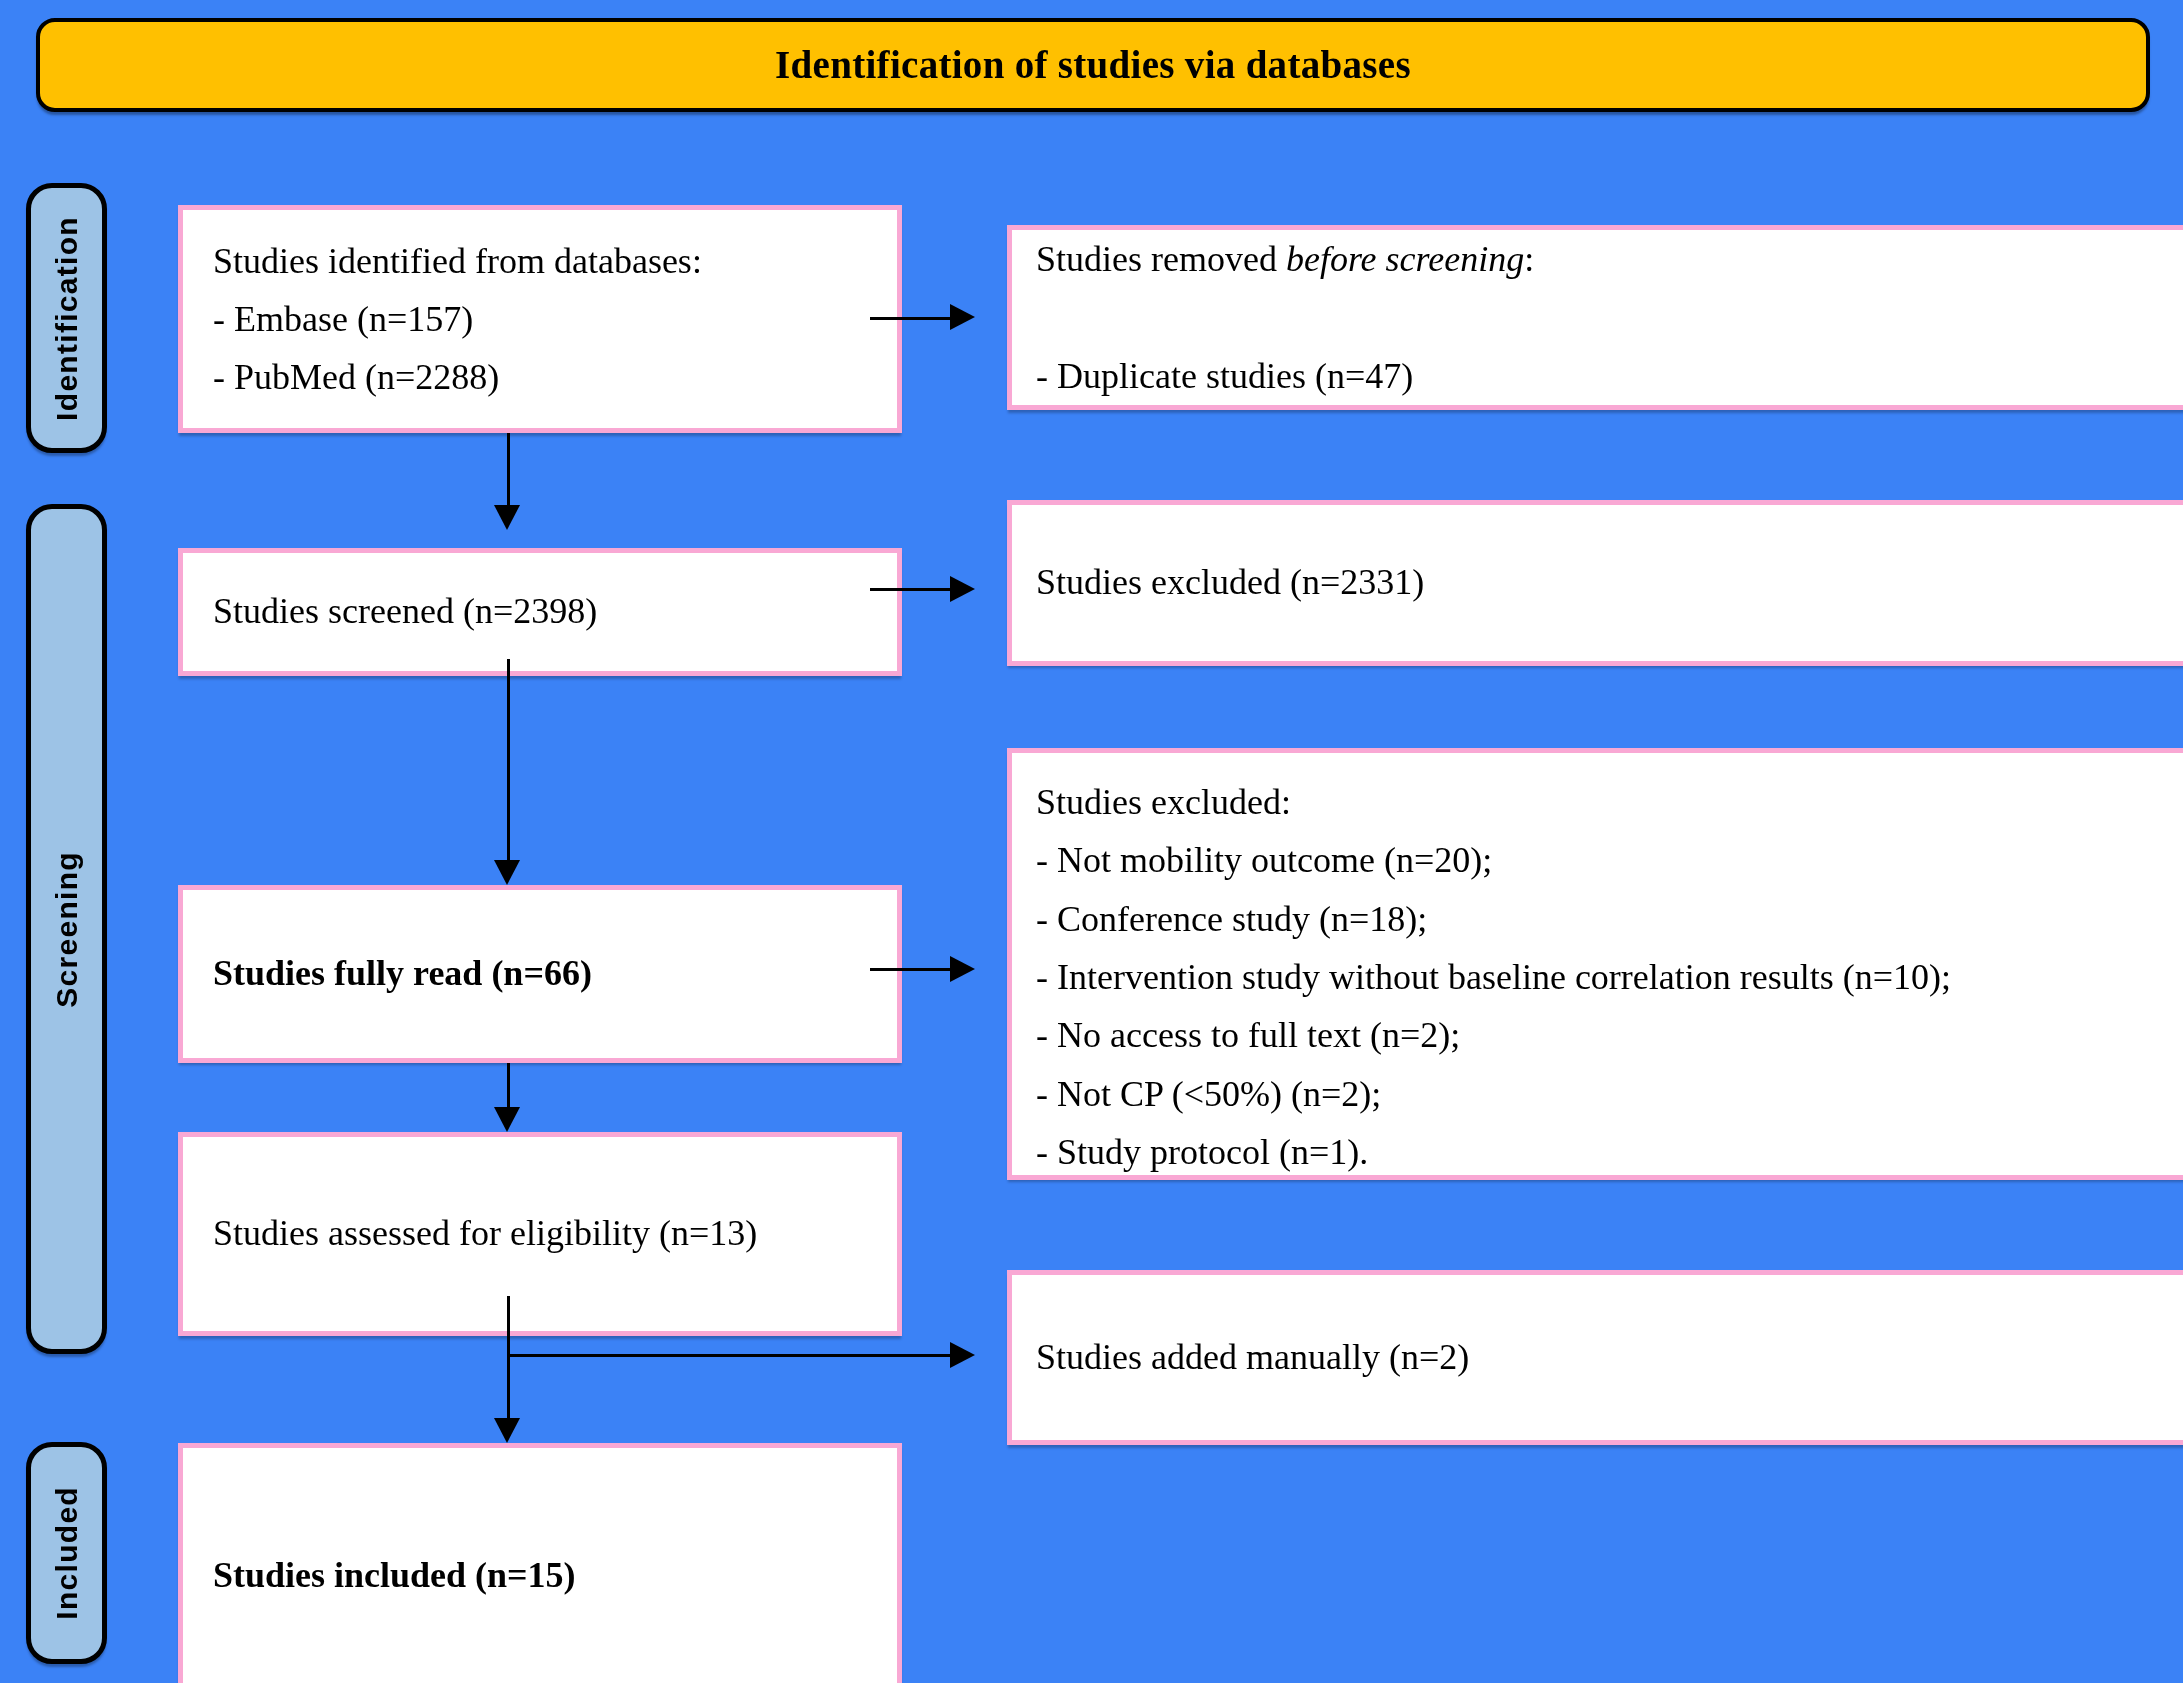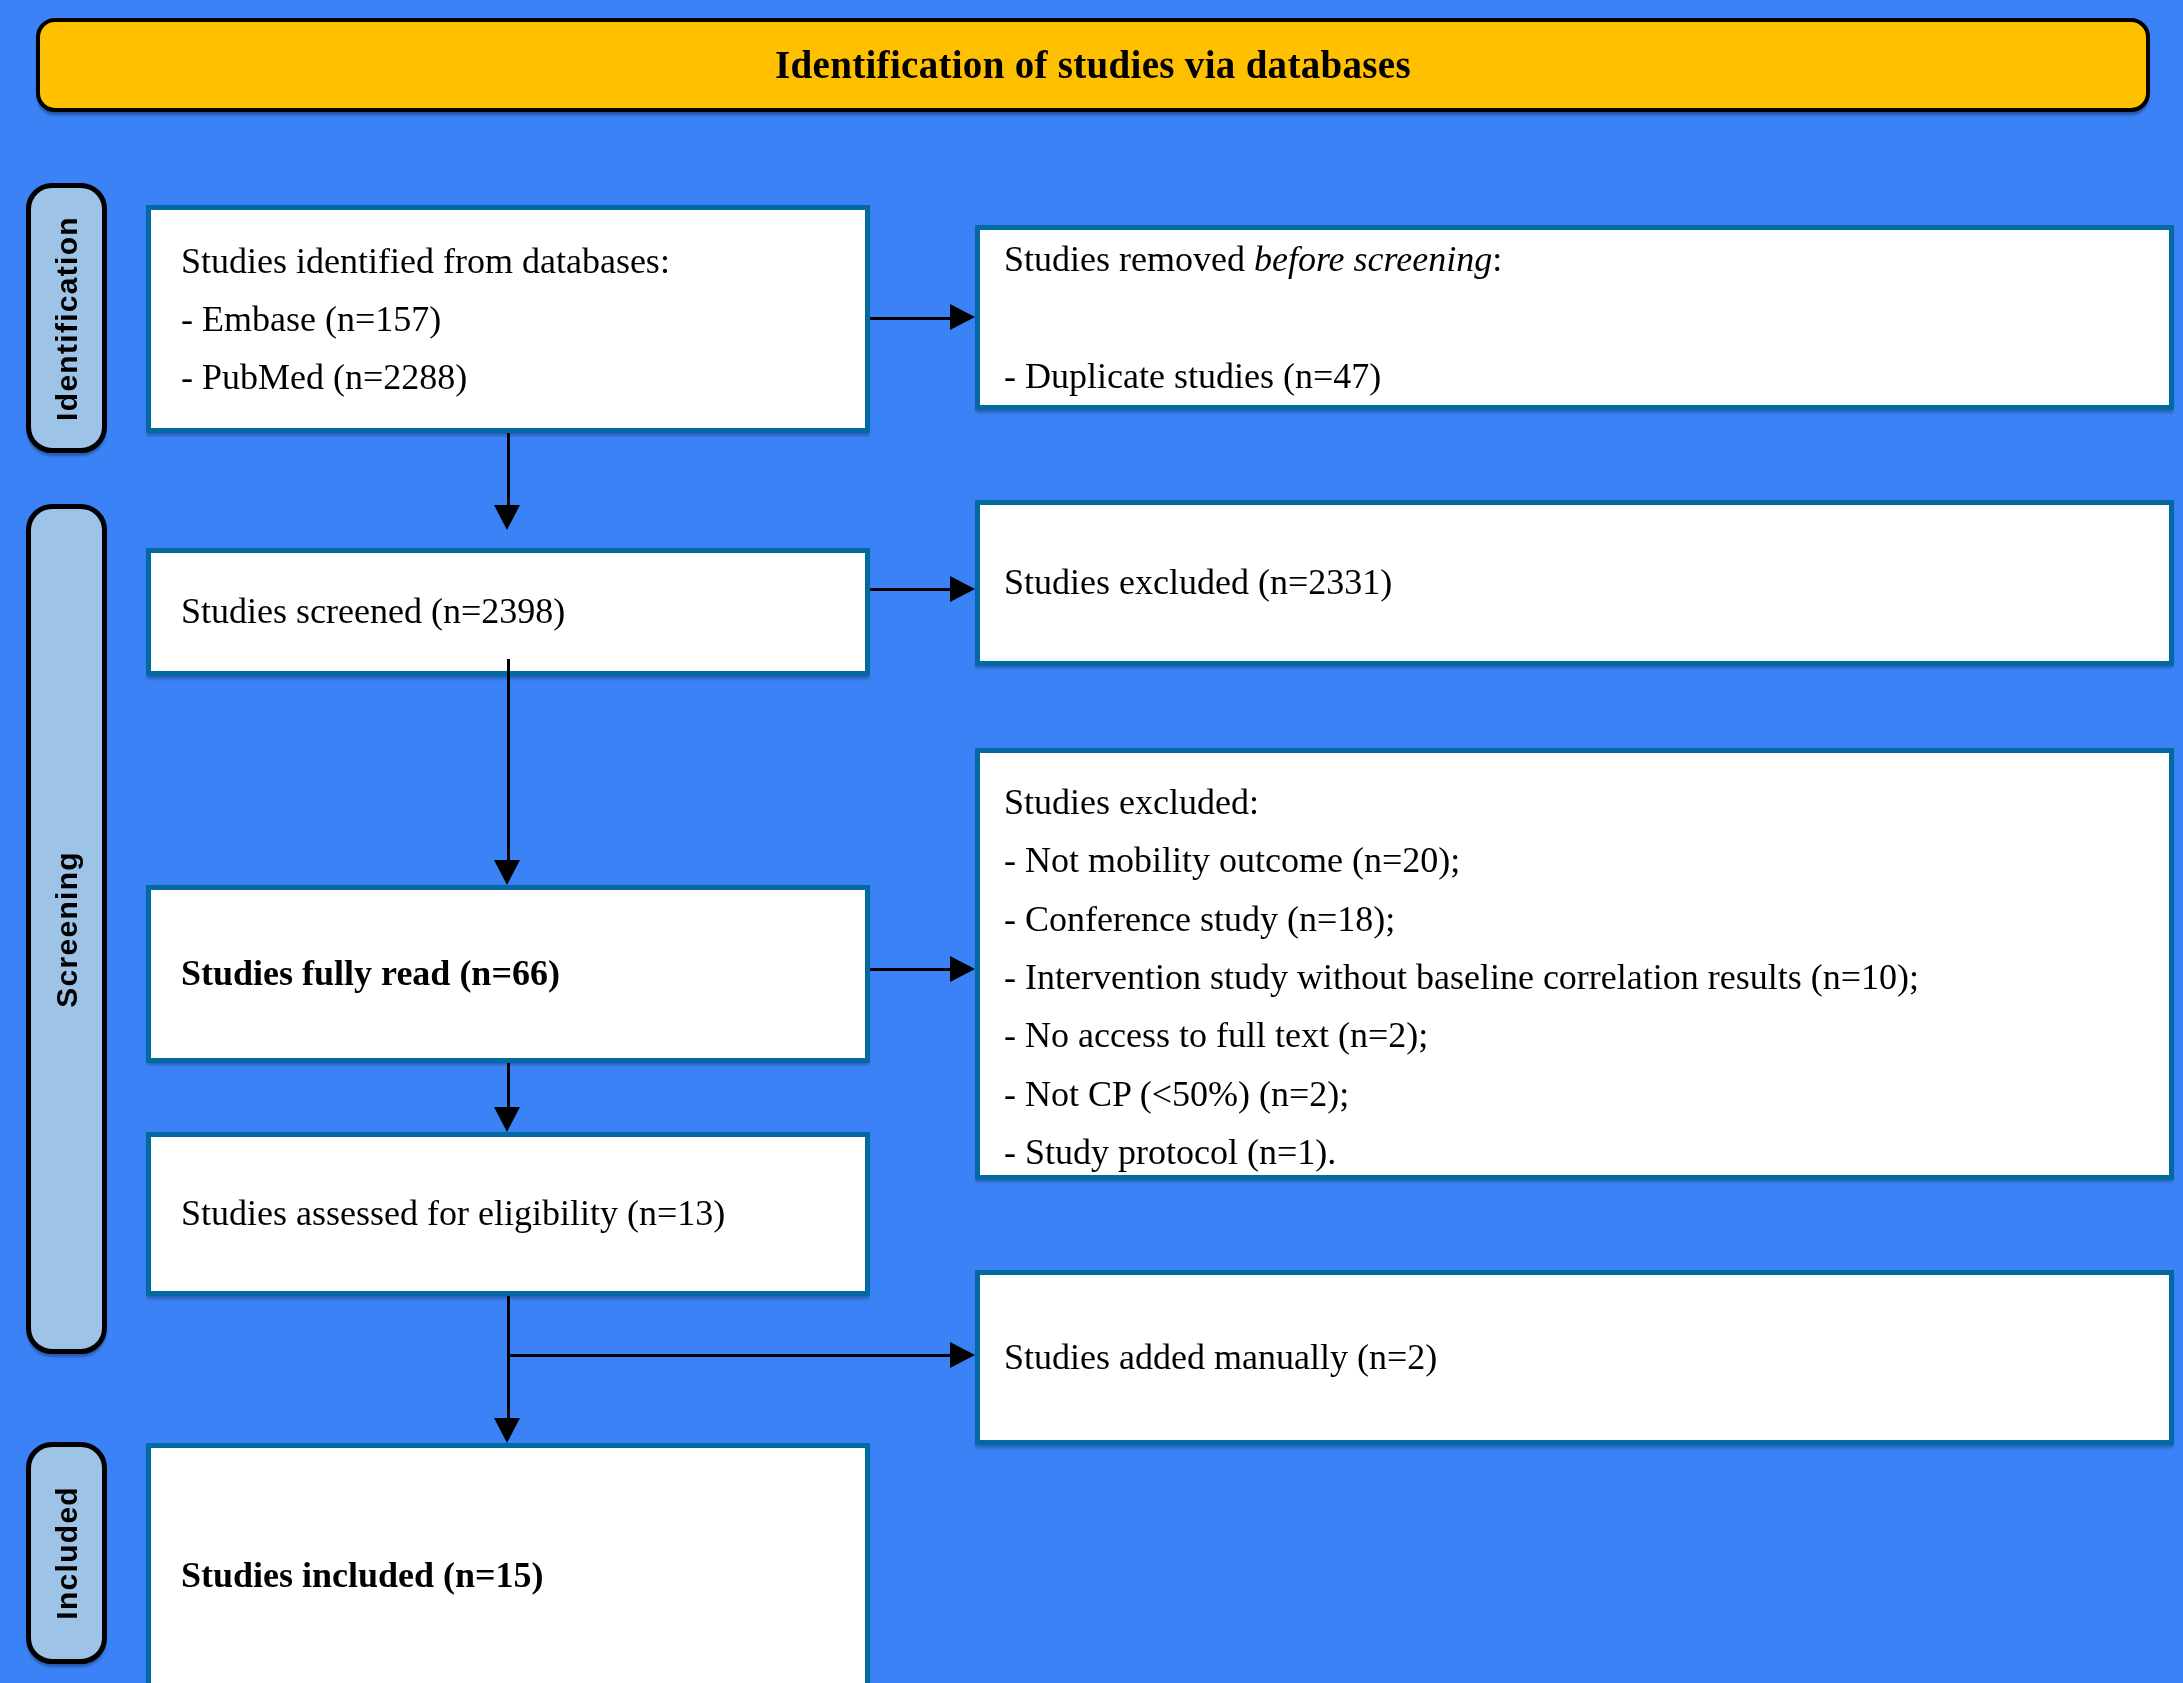--- a/index.html
+++ b/index.html
@@ -40,35 +40,36 @@
   .vtext {
     writing-mode:vertical-rl; transform:rotate(180deg);
     font-family:"Liberation Sans", sans-serif;
     font-weight:bold; font-size:30px; letter-spacing:1.3px;
     white-space:nowrap;
   }
 
   
   .box {
     position:absolute; background:#ffffff;
-    border:5px solid #0369a1; box-sizing:border-box;
+    border:5px solid #f9a8d4; box-sizing:border-box;
     display:flex; align-items:center;
     font-size:36px; line-height:1.55;
     box-shadow:0 3.8px 2.5px -1.3px rgba(0,0,0,0.25);
+    margin-left:32px;
   }
   .col-left  { left:146px;  width:724px; }
   .col-right { left:975px; width:1199px; }
 
   .box-identified { top:205px;  height:228px; }
   .box-removed    { top:225px;  height:185px; }
   .box-screened   { top:548px;  height:128px; }
   .box-excluded1  { top:500px;  height:166px; }
   .box-fullyread  { top:885px; height:178px;font-weight:bold; }
   .box-excluded2  { top:748px; height:432px; align-items:flex-start; }
-  .box-assessed   { top:1132px; height:164px; }
+  .box-assessed   { top:1132px; height:204px; }
   .box-added      { top:1270px; height:175px; }
   .box-included   { top:1443px; height:265px; }
 
   .txt { padding-left:30px; padding-right:19px; }
   .col-right .txt { padding-left:24px; }
   .multiline { white-space:pre-line; line-height:1.62; }
   .list-block { padding-top:20px; padding-bottom:17.5px; line-height:1.62; }
   .bold-txt { font-weight:bold; }
   .em-txt { font-style:italic; }
 

